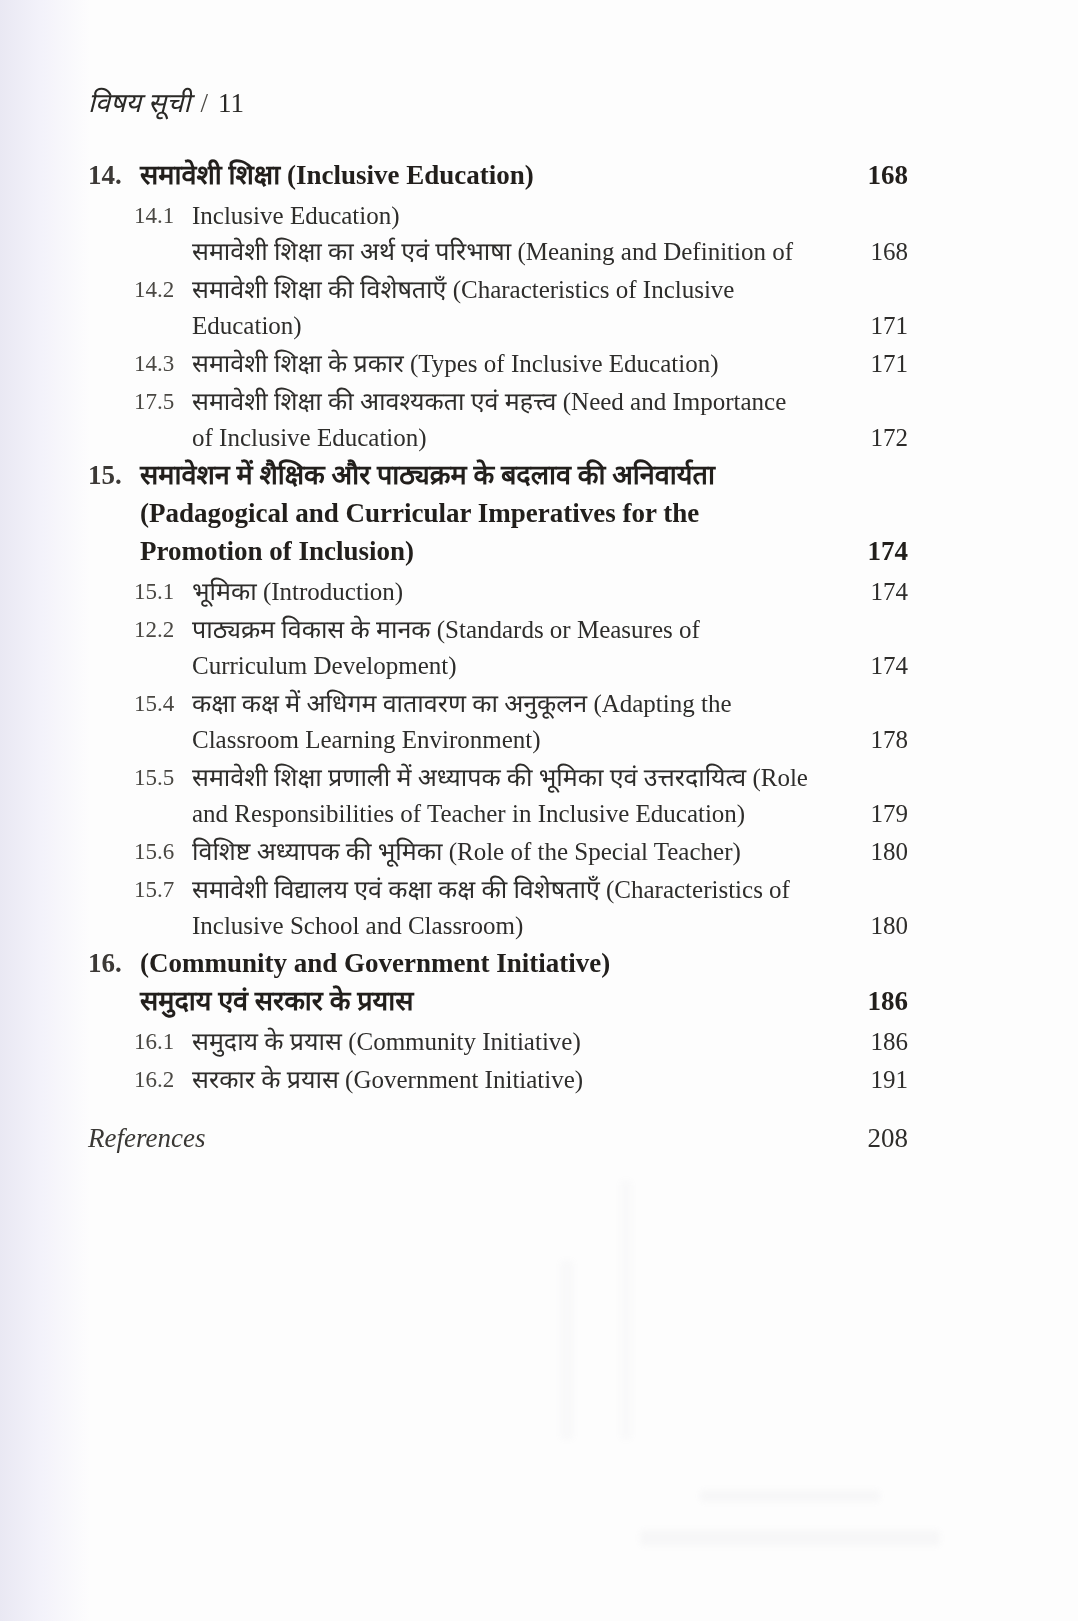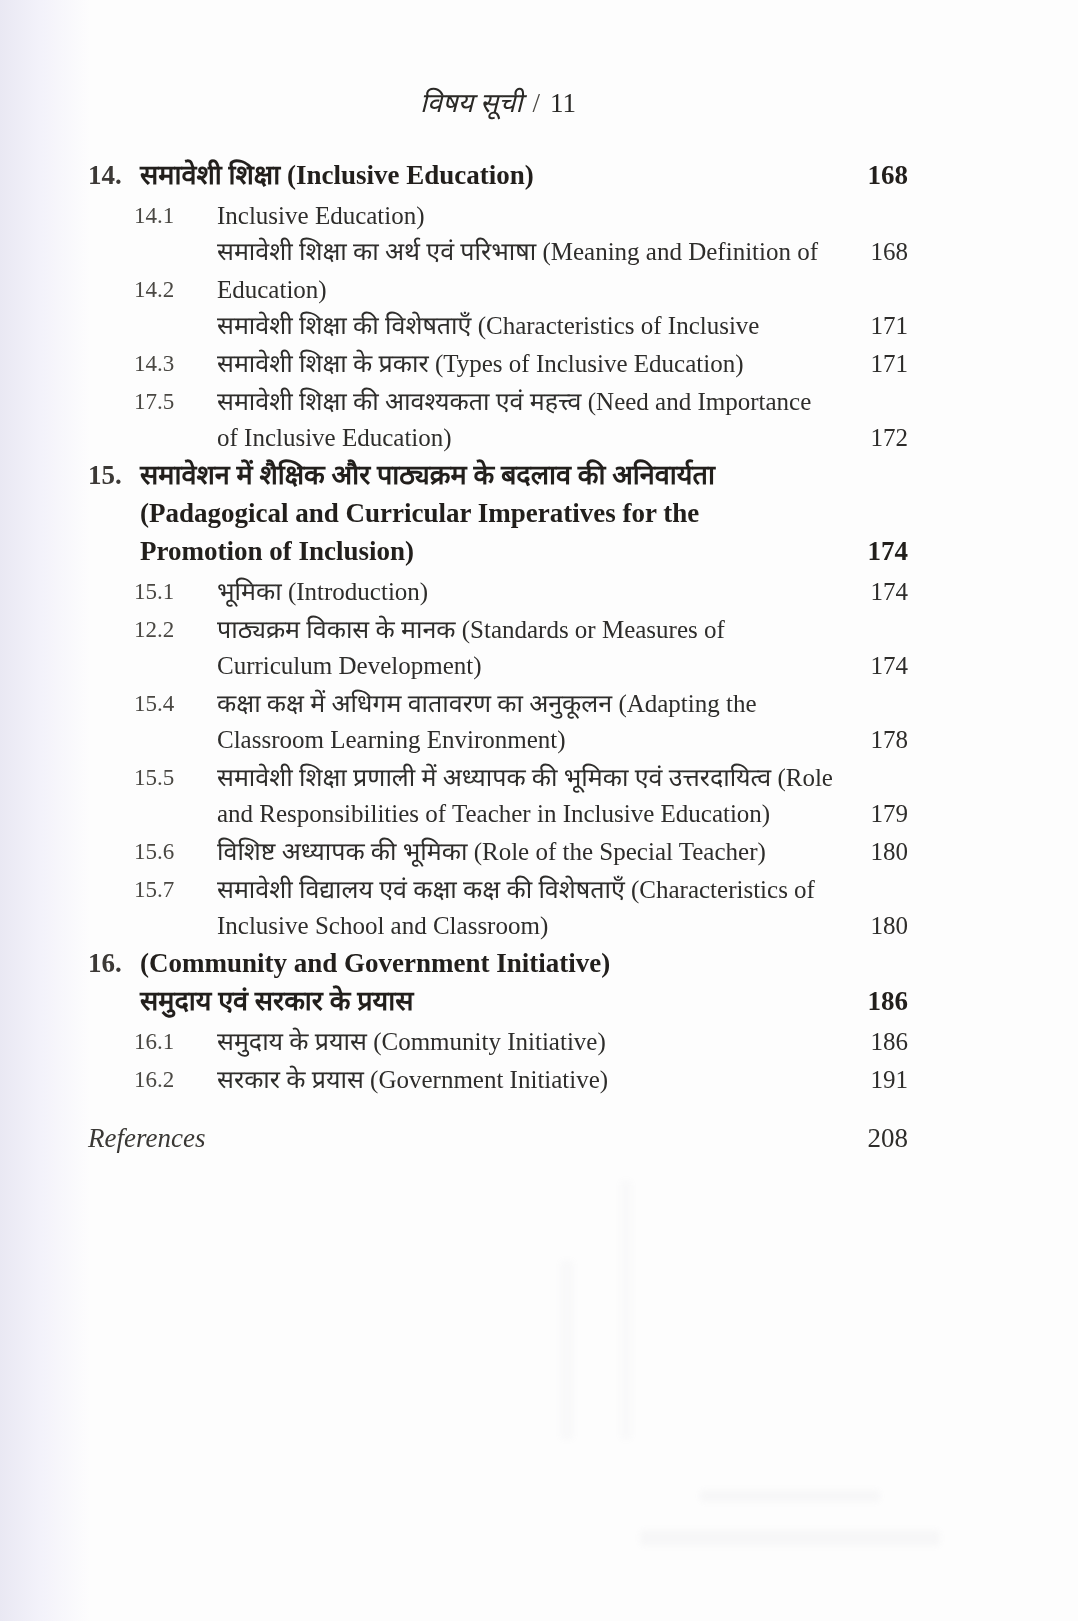--- a/index.html
+++ b/index.html
@@ -16,21 +16,21 @@
     background:linear-gradient(90deg,#e9e8f3 0%, #f3f2fa 45%, rgba(255,255,255,0) 100%);
     pointer-events:none;
   }
   .content{
     position:relative;
     margin-left:88px;
     width:820px;
     padding-top:88px;
   }
   .header{
-    text-align:center;
+    text-align:left;
     font-size:27px;
     line-height:30px;
     margin-bottom:38px;
     color:#2a2926;
   }
   .header .hi{font-style:italic;}
   .header .sep{padding:0 10px;color:#4a4843;}
   .row{position:relative;}
   .chapter{
     display:grid;
@@ -41,21 +41,20 @@
     color:#221f1c;
   }
   .chapter .num{color:#3c3936;}
   .sub{
     display:grid;
     grid-template-columns:58px 1fr;
     font-size:25px;
     line-height:36px;
     margin-left:46px;
     margin-top:2px;
-    gap:25px;
   }
   .sub .num{color:#4a4843;font-size:23px;}
   .first-sub{margin-top:4px;}
   .ch15{margin-top:0;}
   .ch16{margin-top:0;}
   .pg{
     position:absolute;
     right:0;bottom:0;
     line-height:inherit;
     font-style:normal;
@@ -110,22 +109,22 @@
       <div class="txt">
         <div class="line">Inclusive Education)</div>
         <div class="line">समावेशी शिक्षा का अर्थ एवं परिभाषा (Meaning and Definition of</div>
       </div>
       <span class="pg">168</span>
     </div>
 
     <div class="row sub">
       <span class="num">14.2</span>
       <div class="txt">
+        <div class="line">समावेशी शिक्षा की विशेषताएँ (Characteristics of Inclusive</div>
         <div class="line">Education)</div>
-        <div class="line">समावेशी शिक्षा की विशेषताएँ (Characteristics of Inclusive</div>
       </div>
       <span class="pg">171</span>
     </div>
 
     <div class="row sub">
       <span class="num">14.3</span>
       <div class="txt">
         <div class="line">समावेशी शिक्षा के प्रकार (Types of Inclusive Education)</div>
       </div>
       <span class="pg">171</span>

